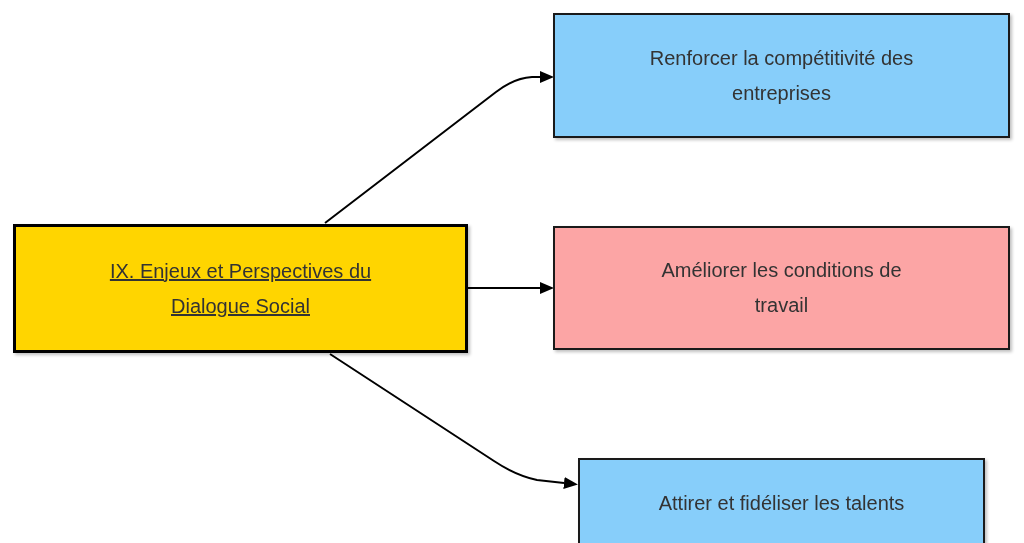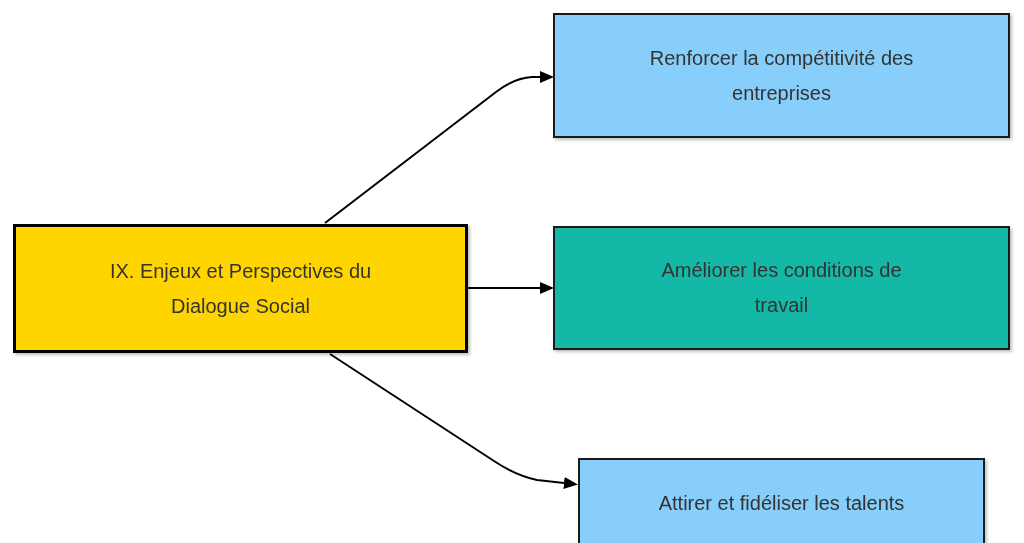--- a/index.html
+++ b/index.html
@@ -59,31 +59,31 @@
     <defs>
       <marker id="arrowhead" markerUnits="userSpaceOnUse" markerWidth="14" markerHeight="12" refX="0" refY="6" orient="auto">
         <path d="M0,0 L14,6 L0,12 Z" fill="#000000"></path>
       </marker>
     </defs>
     <path class="edge" d="M 325 223 L 496 92 Q 514 78 532 77 L 540 77" marker-end="url(#arrowhead)"></path>
     <path class="edge" d="M 468 288 L 540 288" marker-end="url(#arrowhead)"></path>
     <path class="edge" d="M 330 354 L 494 461 Q 515 475 537 480 L 564 483" marker-end="url(#arrowhead)"></path>
   </svg>
 
-  <div class="node node-source" style="background-color: rgb(255, 213, 0); border-color: rgb(0, 0, 0);">
+  <div class="node node-source" style="background-color: rgb(255, 213, 0); border-color: rgb(0, 0, 0); text-decoration: underline;">
     <span class="node-label">IX. Enjeux et Perspectives du
 Dialogue Social</span>
   </div>
 
   <div class="node node-target node-t1" style="background-color: rgb(135, 206, 250); border-color: rgb(26, 26, 26);">
     <span class="node-label">Renforcer la compétitivité des
 entreprises</span>
   </div>
 
-  <div class="node node-target node-t2" style="background-color: #14b8a6; border-color: rgb(26, 26, 26);">
+  <div class="node node-target node-t2" style="background-color: #fca5a5; border-color: rgb(26, 26, 26);">
     <span class="node-label">Améliorer les conditions de
 travail</span>
   </div>
 
   <div class="node node-target node-t3" style="background-color: rgb(135, 206, 250); border-color: rgb(26, 26, 26);">
     <span class="node-label">Attirer et fidéliser les talents</span>
   </div>
 
 </div>
 

